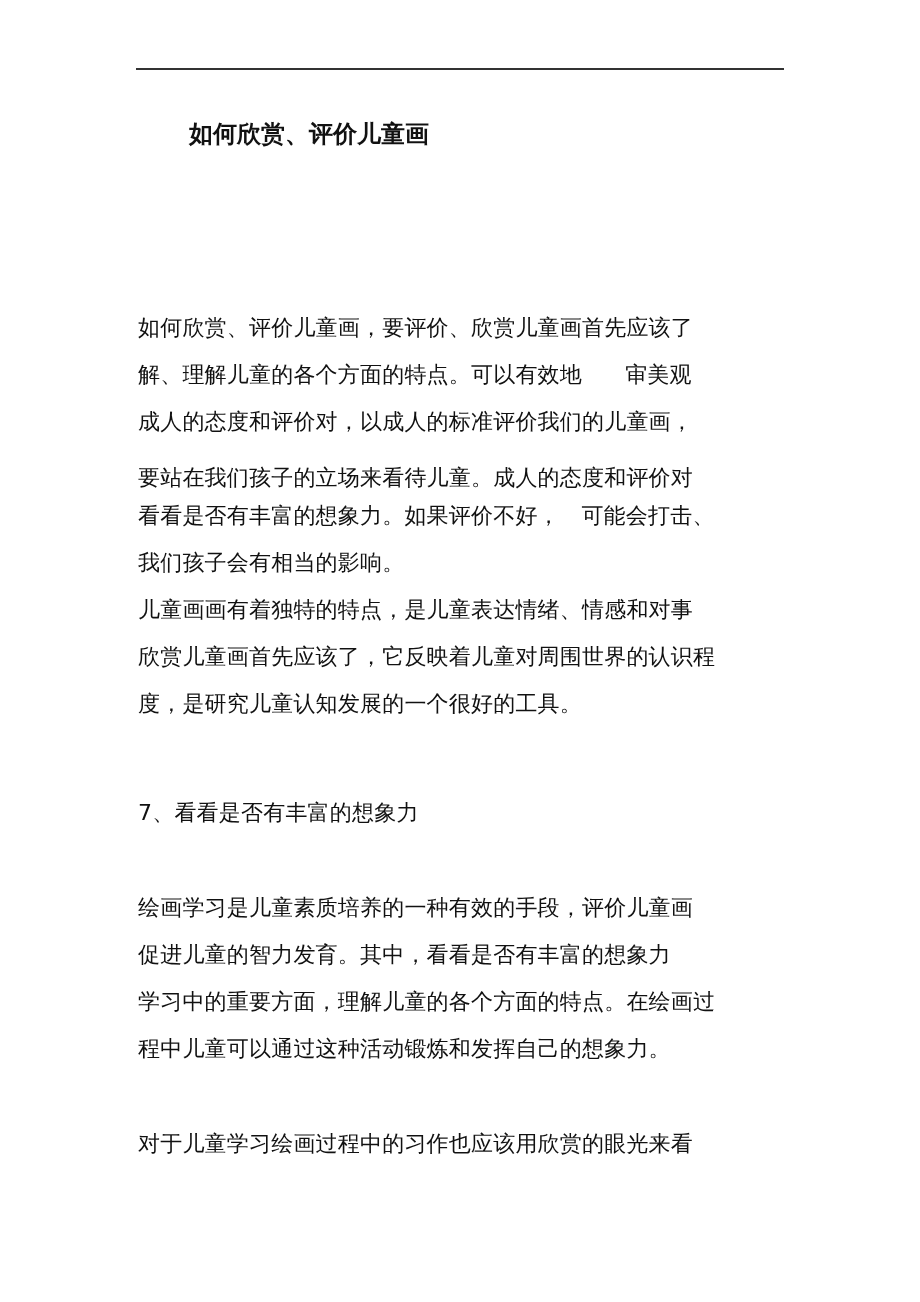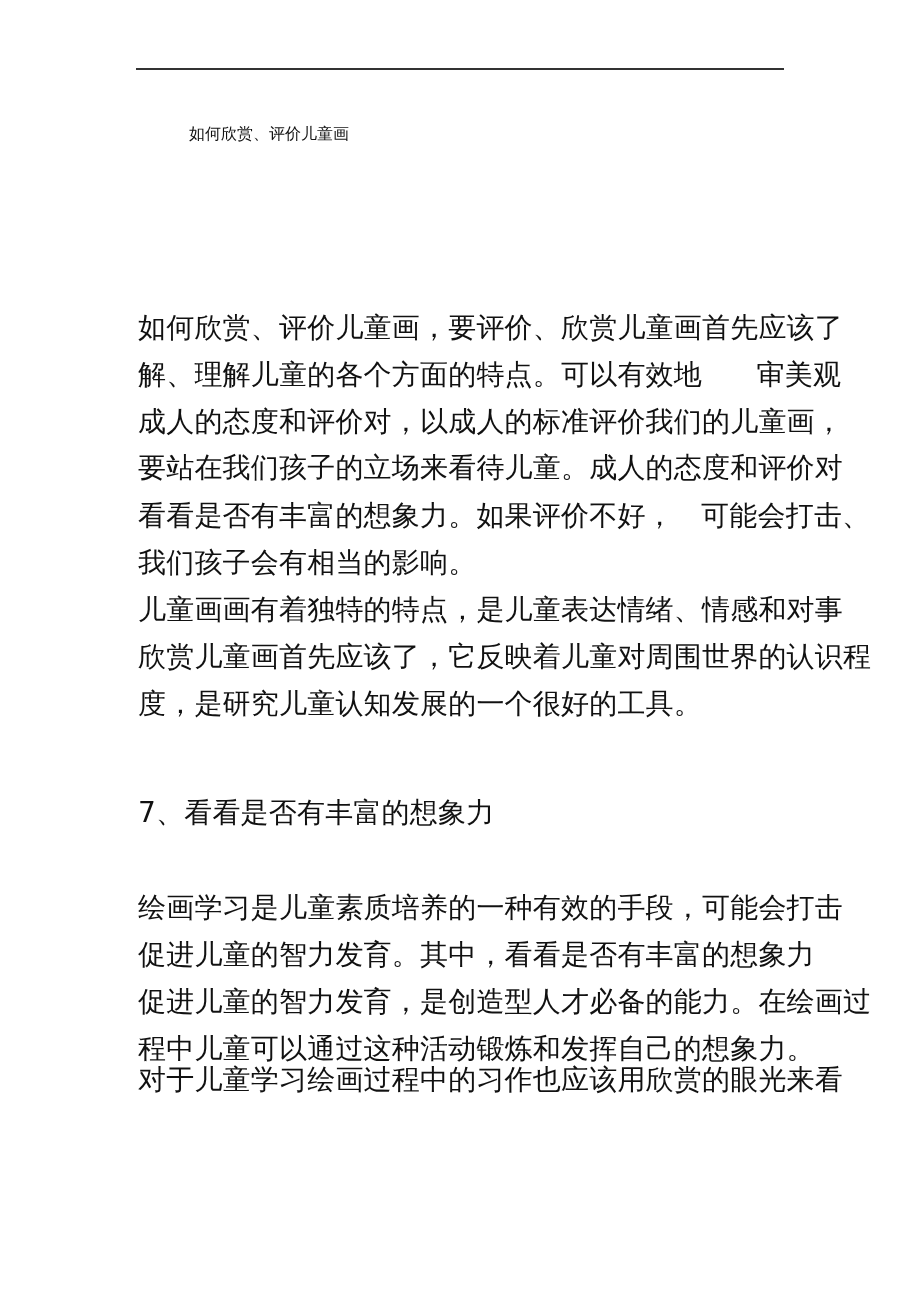--- a/index.html
+++ b/index.html
@@ -1,49 +1,49 @@
 <!DOCTYPE html>
 <html><head>
 <meta charset="utf-8">
 <style>
   html, body { margin: 0; padding: 0; background: #ffffff; }
   body { width: 920px; height: 1302px; position: relative; overflow: hidden;
          font-family: "DejaVu Sans", "Liberation Sans", sans-serif; color: #111; }
   .rule { position: absolute; left: 136px; top: 68px; width: 648px; height: 2px; background: #333; }
-  .title { position: absolute; left: 189px; top: 118px; font-size: 16px; line-height: 32px; white-space: nowrap; }
-  .line { position: absolute; left: 138px; font-size: 28px; line-height: 32px; white-space: pre; letter-spacing: 0.2px; }
+  .title { position: absolute; left: 189px; top: 118px; font-size: 24px; line-height: 32px; white-space: nowrap; font-weight: bold; }
+  .line { position: absolute; left: 138px; font-size: 22px; line-height: 32px; white-space: pre; letter-spacing: 0.2px; }
 </style>
 </head>
 <body>
 
 <div>
   <div class="rule"></div>
 
   <div class="title">如何欣赏、评价儿童画</div>
 
   <div>
     <div class="line" style="top:312px">如何欣赏、评价儿童画，要评价、欣赏儿童画首先应该了</div>
     <div class="line" style="top:359px">解、理解儿童的各个方面的特点。可以有效地      审美观</div>
     <div class="line" style="top:406px">成人的态度和评价对，以成人的标准评价我们的儿童画，</div>
-    <div class="line" style="top:452px">要站在我们孩子的立场来看待儿童。成人的态度和评价对</div>
+    <div class="line" style="top:462px">要站在我们孩子的立场来看待儿童。成人的态度和评价对</div>
     <div class="line" style="top:500px">看看是否有丰富的想象力。如果评价不好，   可能会打击、</div>
     <div class="line" style="top:547px">我们孩子会有相当的影响。</div>
   </div>
 
   <div>
     <div class="line" style="top:594px">儿童画画有着独特的特点，是儿童表达情绪、情感和对事</div>
     <div class="line" style="top:641px">欣赏儿童画首先应该了，它反映着儿童对周围世界的认识程</div>
     <div class="line" style="top:688px">度，是研究儿童认知发展的一个很好的工具。</div>
   </div>
 
   <div class="line" style="top:797px">7、看看是否有丰富的想象力</div>
 
   <div>
-    <div class="line" style="top:892px">绘画学习是儿童素质培养的一种有效的手段，可能会打击</div>
+    <div class="line" style="top:892px">绘画学习是儿童素质培养的一种有效的手段，评价儿童画</div>
     <div class="line" style="top:939px">促进儿童的智力发育。其中，看看是否有丰富的想象力</div>
-    <div class="line" style="top:986px">促进儿童的智力发育，是创造型人才必备的能力。在绘画过</div>
+    <div class="line" style="top:986px">学习中的重要方面，理解儿童的各个方面的特点。在绘画过</div>
     <div class="line" style="top:1033px">程中儿童可以通过这种活动锻炼和发挥自己的想象力。</div>
   </div>
 
   <div>
-    <div class="line" style="top:1064px">对于儿童学习绘画过程中的习作也应该用欣赏的眼光来看</div>
+    <div class="line" style="top:1128px">对于儿童学习绘画过程中的习作也应该用欣赏的眼光来看</div>
   </div>
 </div>
 
 </body></html>

